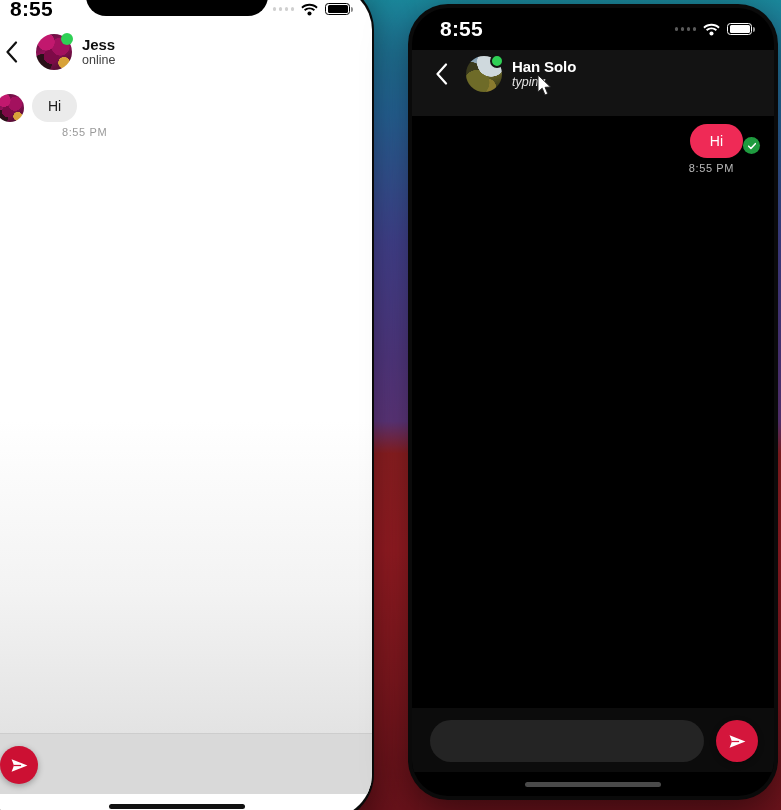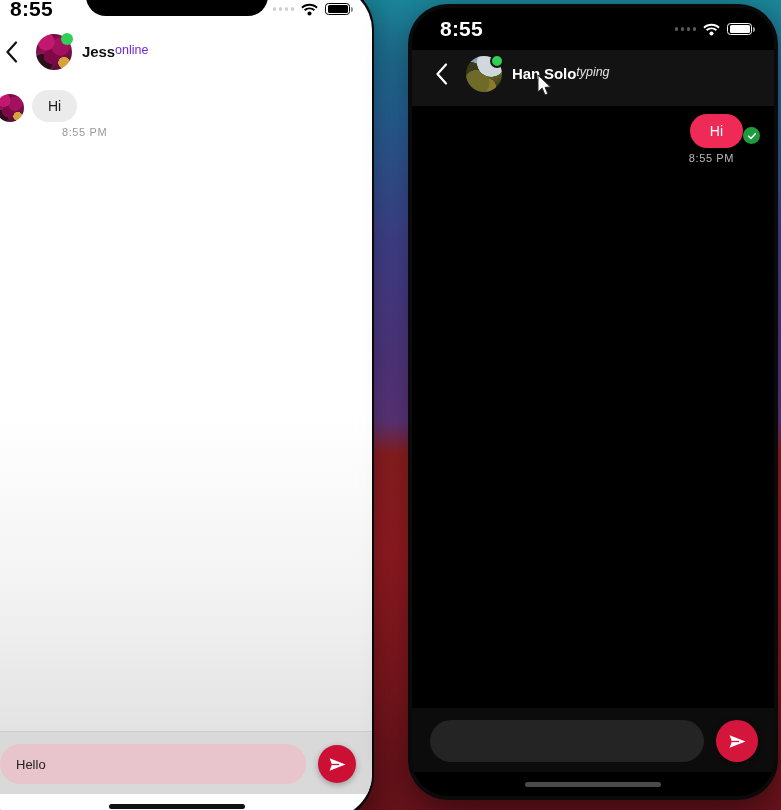--- a/index.html
+++ b/index.html
@@ -119,21 +119,21 @@
   .th-dark .batt::after { background: #fff; opacity: .6; }
   .th-dark .batt .lvl { background: #fff; }
 
   
   .chat-header {
     flex: 0 0 auto;
     display: flex; align-items: center;
     padding: 6px 14px 12px 14px;
     gap: 10px;
   }
-  #phone-right .chat-header { background: #131313; padding-bottom: 14px; }
+  #phone-right .chat-header { background: #131313; padding-bottom: 24px; }
   .back-btn {
     width: 30px; height: 34px;
     display: flex; align-items: center; justify-content: center;
     cursor: pointer; flex: 0 0 auto;
   }
   .back-btn svg { width: 13px; height: 22px; }
   .th-light .back-btn svg path { stroke: #111; }
   .th-dark .back-btn svg path { stroke: #fff; }
 
   .avatar-wrap { position: relative; flex: 0 0 auto; }
@@ -159,25 +159,25 @@
       radial-gradient(circle at 58% 88%, #8a7b2e 0 24%, transparent 25%),
       linear-gradient(165deg, #6d8fa6 0%, #b9c6cc 38%, #5d5a22 62%, #2a2a14 100%);
   }
   .online-dot {
     position: absolute; top: -1px; right: -1px;
     width: 12px; height: 12px; border-radius: 50%;
     background: #2fd055;
   }
   #phone-right .online-dot { border: 2px solid #131313; width: 14px; height: 14px; top: -2px; right: -2px; }
 
-  .peer-meta { display: flex; flex-direction: row; justify-content: center; line-height: 1.15; }
+  .peer-meta { display: flex; flex-direction: column; justify-content: center; line-height: 1.15; }
   .peer-name { font-size: 15px; font-weight: bold; letter-spacing: -0.1px; }
   .peer-status { font-size: 12.5px; }
   .th-light .peer-name { color: #111; }
-  .th-light .peer-status { color: #6d28d9; }
+  .th-light .peer-status { color: #404040; }
   .th-dark .peer-name { color: #fff; }
   .th-dark .peer-status { color: #e2e2e2; font-style: italic; }
 
   
   .messages {
     flex: 1 1 auto;
     position: relative;
     overflow: hidden;
     padding: 8px 14px 0 14px;
   }
@@ -302,21 +302,20 @@
 
     <div class="messages">
       <div class="msg-row in">
         <span class="avatar small av-flower"></span>
         <div class="bubble in">Hi</div>
       </div>
       <div class="msg-time in-time">8:55 PM</div>
     </div>
 
     <div class="composer">
-      <input class="msg-input" type="text" value="Hello" style="">
       <div class="send-btn">
         <svg viewBox="0 0 24 24">
           <path d="M2 4 L22 12 L2 20 L5 12 Z" fill="#fff"></path>
           <path d="M5 12 L14 12" stroke="#cc1033" stroke-width="1.6"></path>
         </svg>
       </div>
     </div>
 
     <div class="home-bar">
         <i></i>

